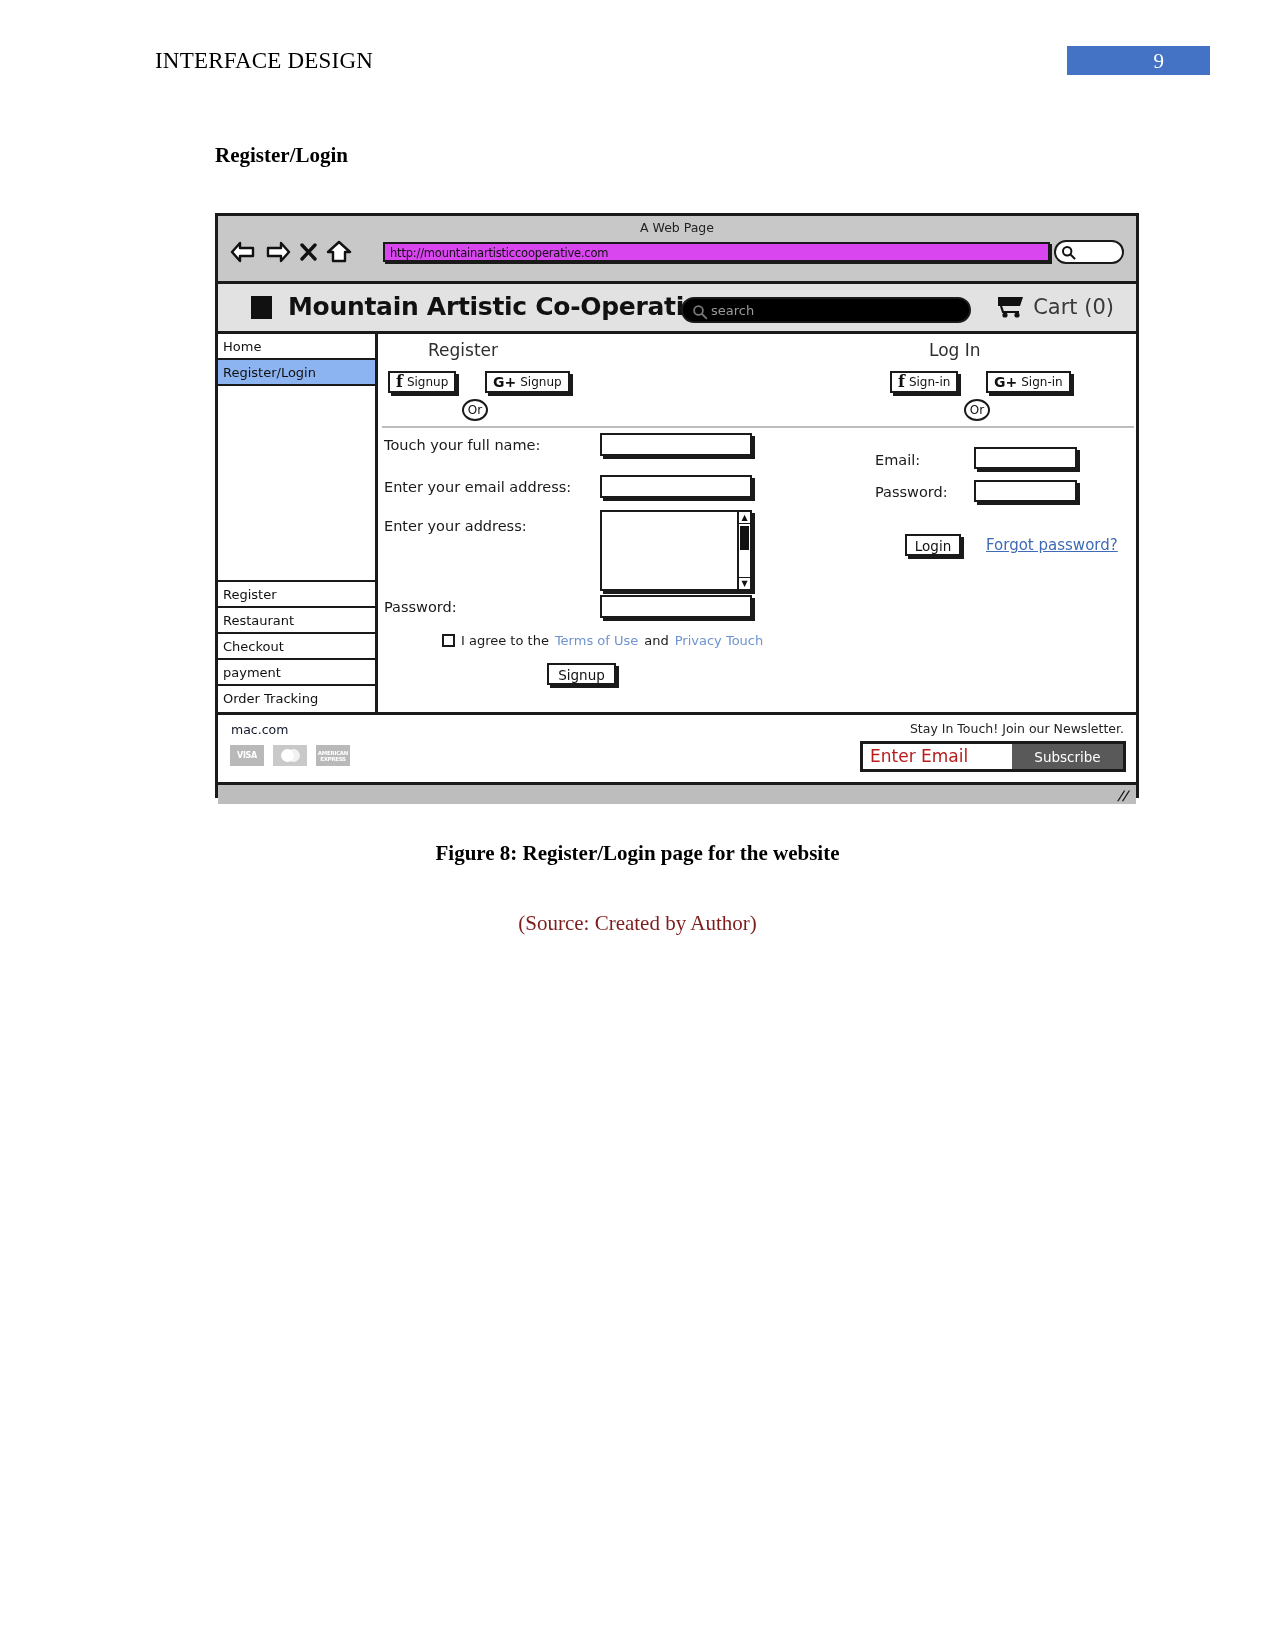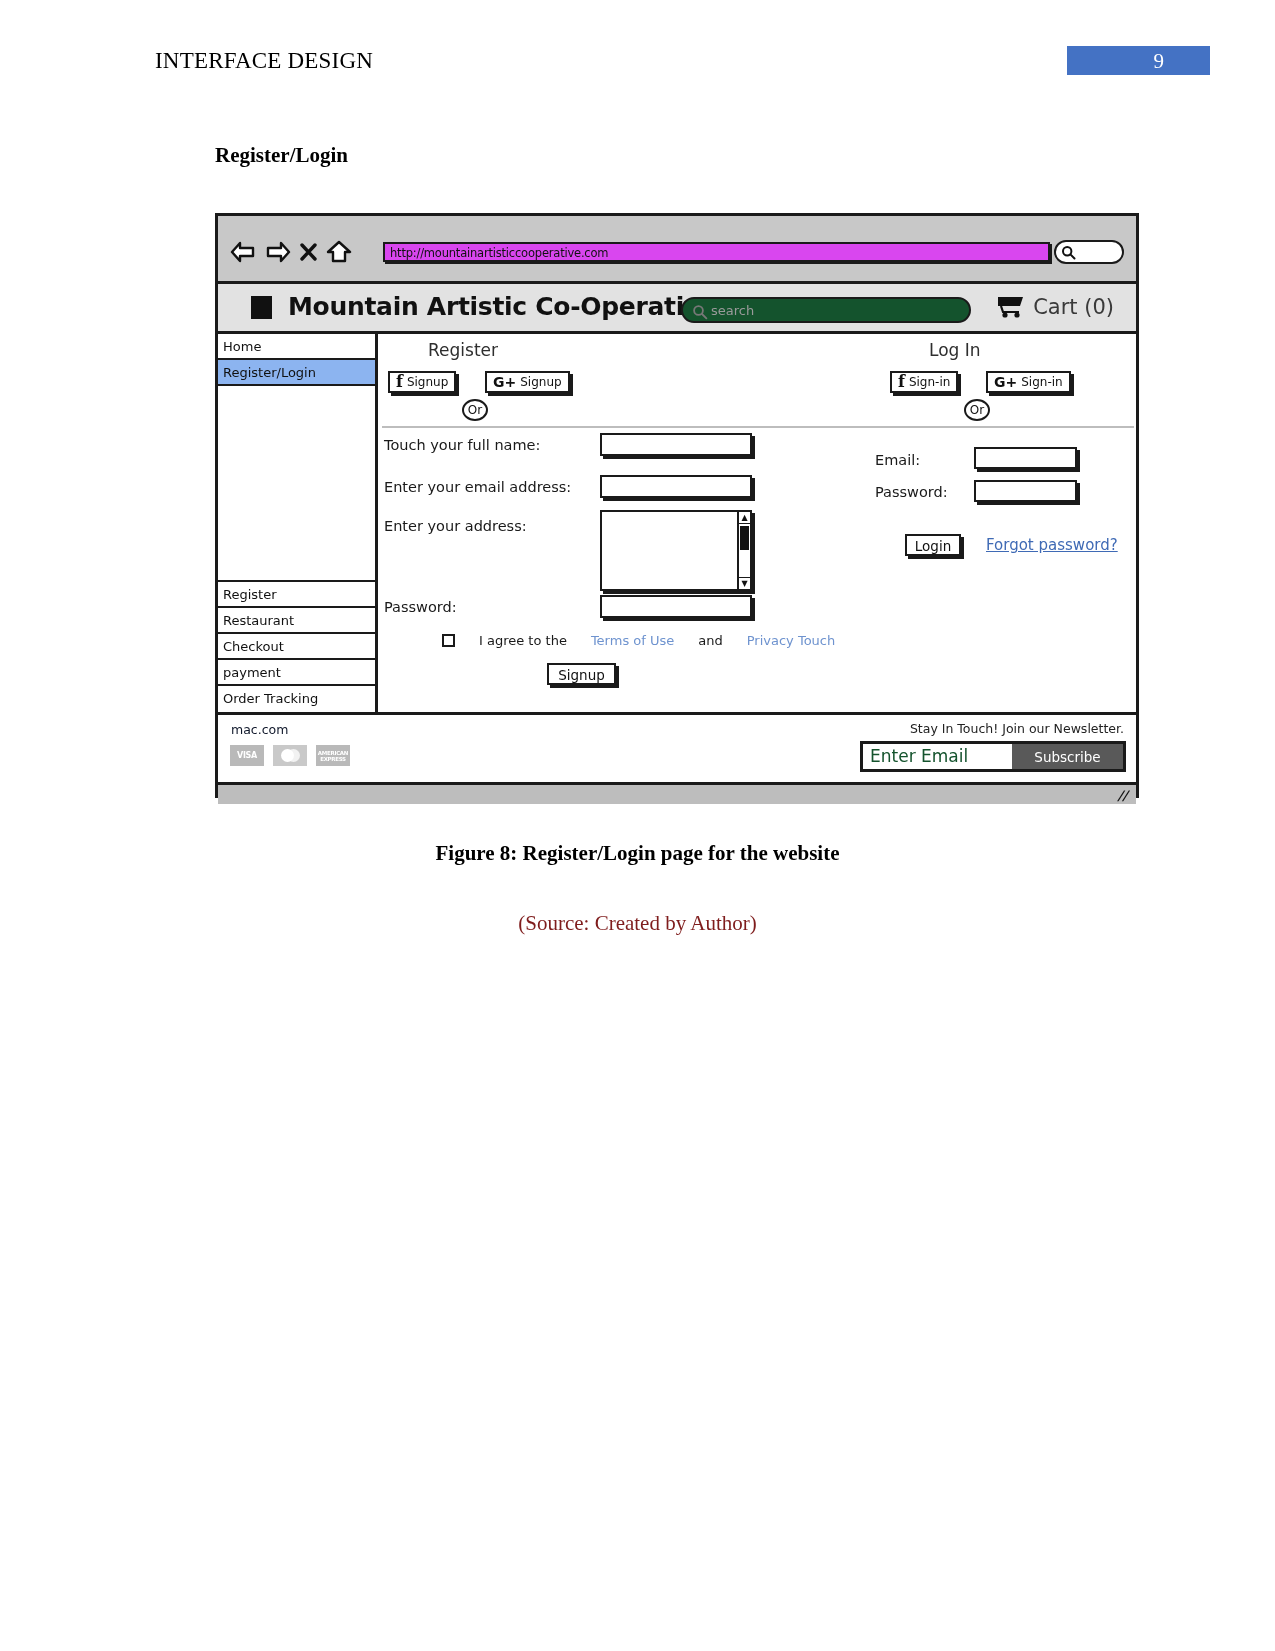--- a/index.html
+++ b/index.html
@@ -91,21 +91,21 @@
   }
   .brand-name {
     position:absolute; left:70px; top:8px;
     font-size:25px; font-weight:bold; color:#111;
     font-family:"DejaVu Sans", sans-serif;
     letter-spacing:-0.3px;
   }
   .site-search {
     position:absolute; left:463px; top:13px;
     width:290px; height:26px;
-    background:#14532d; border:2.5px solid #1a1a1a;
+    background:#000000; border:2.5px solid #1a1a1a;
     border-radius:14px;
   }
   .site-search svg { position:absolute; left:9px; top:5px; }
   .site-search span {
     position:absolute; left:28px; top:4px;
     font-size:13px; color:#9a9a9a;
     font-family:"DejaVu Sans", sans-serif;
   }
   .cart {
     position:absolute; right:22px; top:10px;
@@ -186,21 +186,21 @@
   }
   .ta-thumb { position:absolute; left:1px; top:14px; width:9px; height:24px; background:#111; }
   .ta-arrow {
     position:absolute; left:0; width:100%; height:12px;
     font-size:8px; text-align:center; line-height:11px; color:#111;
     border-bottom:1.5px solid #1a1a1a; background:#fff;
   }
   .ta-arrow.down { top:auto; bottom:0; border-bottom:none; border-top:1.5px solid #1a1a1a; }
 
   .agree-row {
-    position:absolute; display:flex; align-items:center; gap:24px;
+    position:absolute; display:flex; align-items:center; gap:6px;
     font-size:13px; color:#1a1a1a;
     font-family:"DejaVu Sans", sans-serif;
   }
   .checkbox { width:13px; height:13px; border:2px solid #1a1a1a; background:#fff; }
   .link { color:#6e93cf; }
 
   .wf-button {
     position:absolute; border:2.5px solid #1a1a1a; background:#fff;
     box-shadow:3px 3px 0 #1a1a1a;
     font-size:13.5px; color:#111; text-align:center;
@@ -240,21 +240,21 @@
     font-size:12.5px; color:#222;
     font-family:"DejaVu Sans", sans-serif;
   }
   .newsletter-box {
     position:absolute; right:10px; top:26px;
     width:266px; height:31px;
     border:3px solid #1a1a1a; display:flex;
   }
   .newsletter-input {
     flex:1 1 auto; background:#fff;
-    font-size:17px; color:#14532d; padding:2px 0 0 7px;
+    font-size:17px; color:#b91c1c; padding:2px 0 0 7px;
     font-family:"DejaVu Sans", sans-serif;
   }
   .newsletter-btn {
     width:111px; background:#595959; color:#fff;
     font-size:13.5px; display:flex; align-items:center; justify-content:center;
     font-family:"DejaVu Sans", sans-serif;
   }
 
   
   .wf-resize {
@@ -289,20 +289,21 @@
   <div class="page-number-box">
     <span>9</span>
   </div>
 </div>
 
 <div class="section-heading">Register/Login</div>
 
 <div class="wireframe">
 
   <div class="chrome">
+    <div class="chrome-title">A Web Page</div>
 
     <div class="nav-icons">
       <span>
         <svg width="26" height="22" viewBox="0 0 26 22">
             <path d="M10 2 L2 11 L10 20 L10 15 L23 15 L23 7 L10 7 Z" fill="#fff" stroke="#111" stroke-width="2.4" stroke-linejoin="round"></path>
           </svg>
       </span>
       <span>
         <svg width="26" height="22" viewBox="0 0 26 22">
             <path d="M16 2 L24 11 L16 20 L16 15 L3 15 L3 7 L16 7 Z" fill="#fff" stroke="#111" stroke-width="2.4" stroke-linejoin="round"></path>

